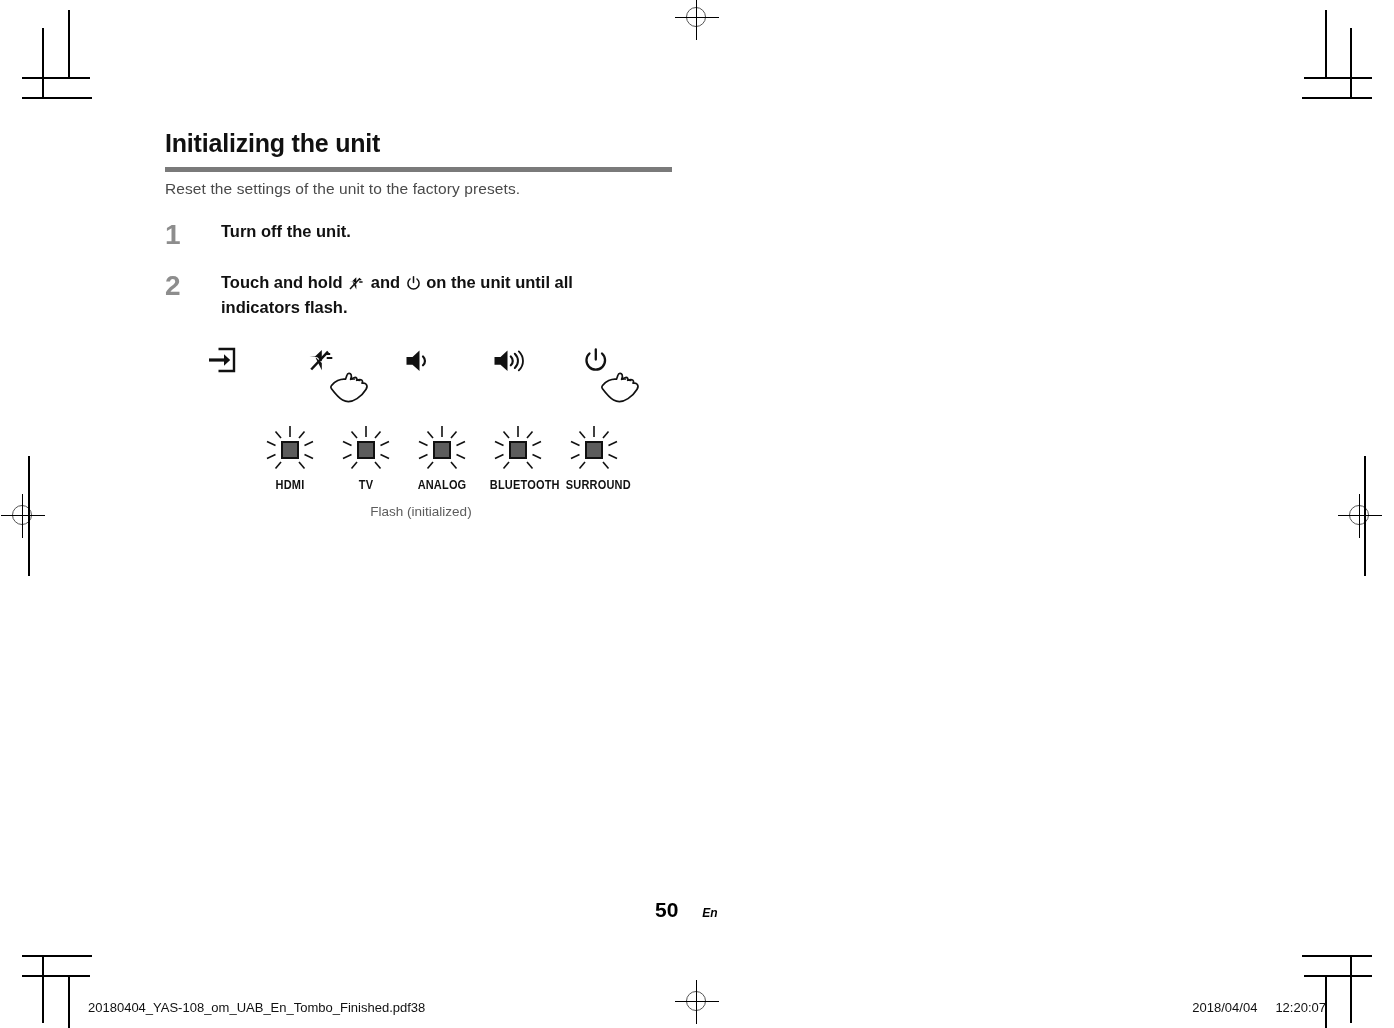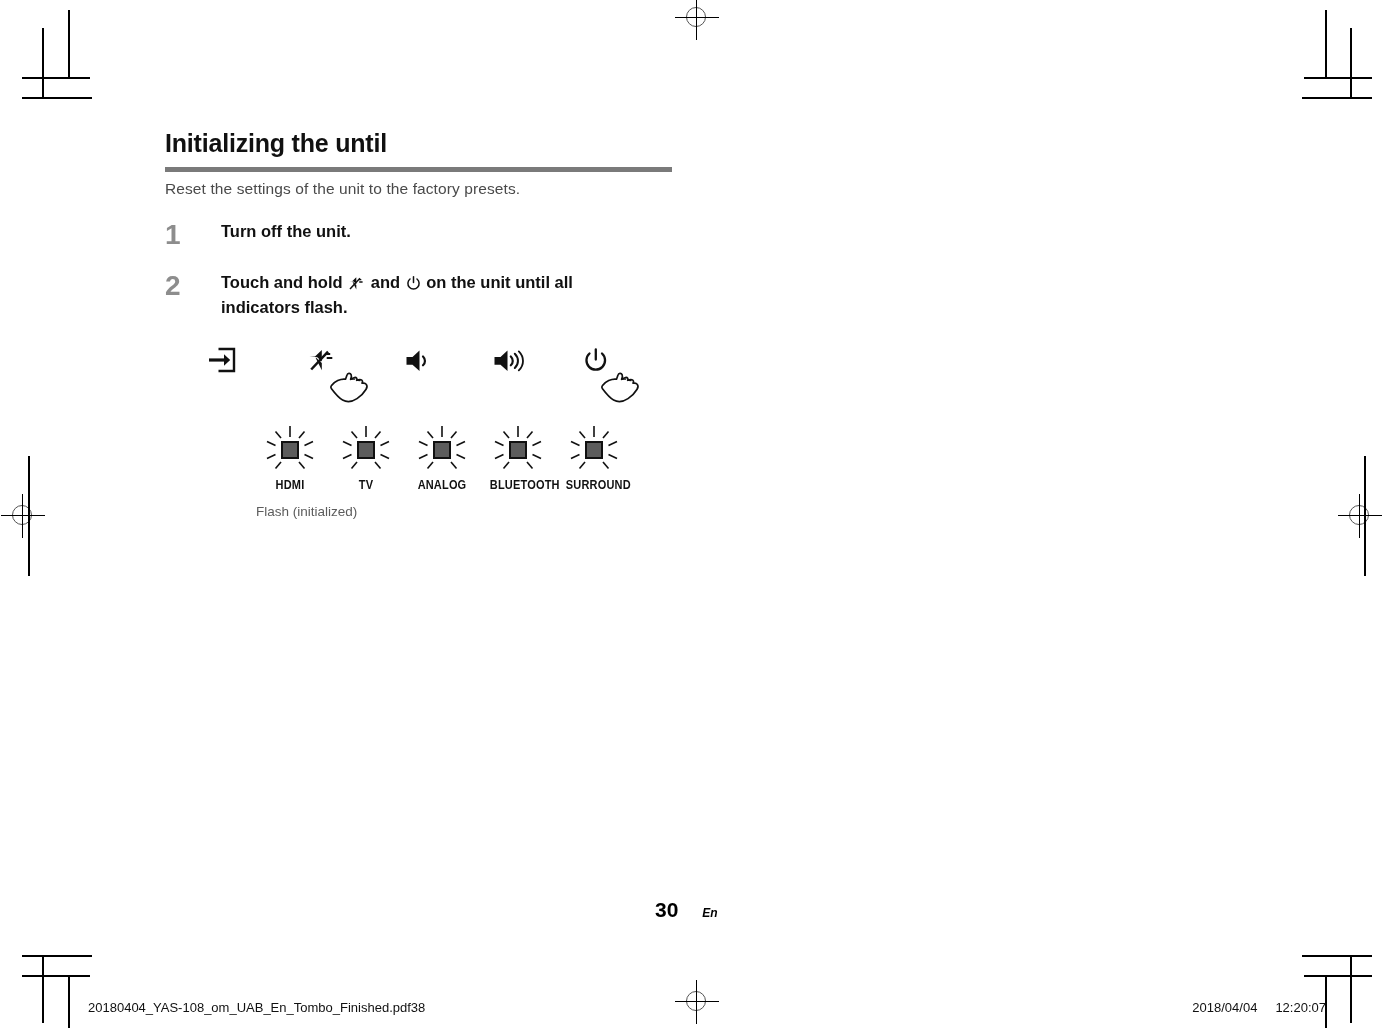--- a/index.html
+++ b/index.html
@@ -152,24 +152,24 @@
     font-weight: bold;
     letter-spacing: 0.2px;
     color: #111;
     transform: scaleX(0.88);
     white-space: nowrap;
     margin-top: 2px;
   }
 
   .flash-caption {
     position: absolute;
-    left: 256px;
+    left: 266px;
     top: 504px;
     width: 310px;
-    text-align: left;
+    text-align: center;
     font-size: 13.5px;
     color: #5c5c5c;
   }
 
   
   .page-number-block {
     position: absolute;
     left: 655px;
     top: 898px;
     display: flex;
@@ -252,21 +252,21 @@
   <div class="reg-circle"></div>
   <div class="reg-v"></div>
   <div class="reg-h"></div>
 </div>
 
 <div class="crop-line" style="left:28px; top:456px; width:1.5px; height:120px;"></div>
 <div class="crop-line" style="left:1364px; top:456px; width:1.5px; height:120px;"></div>
 
 <div class="content">
 
-  <h1 class="page-title">Initializing the until</h1>
+  <h1 class="page-title">Initializing the unit</h1>
   <div class="title-rule"></div>
 
   <p class="intro">Reset the settings of the unit to the factory presets.</p>
 
   <div class="steps">
 
     <div class="step">
       <div class="step-num">1</div>
       <div class="step-text">Turn off the unit.</div>
     </div>
@@ -449,21 +449,21 @@
       </g>
     </svg>
     <div class="ind-label">SURROUND</div>
   </div>
 
 </div>
 
 <div class="flash-caption">Flash (initialized)</div>
 
 <div class="page-number-block">
-  <span class="page-number">30</span>
+  <span class="page-number">50</span>
   <span class="page-lang">En</span>
 </div>
 
 <div class="print-footer-left">
   <span>20180404_YAS-108_om_UAB_En_Tombo_Finished.pdf</span><span class="pf-page">38</span>
 </div>
 
 <div class="print-footer-right">
   <span>2018/04/04</span><span class="pf-time">12:20:07</span>
 </div>

